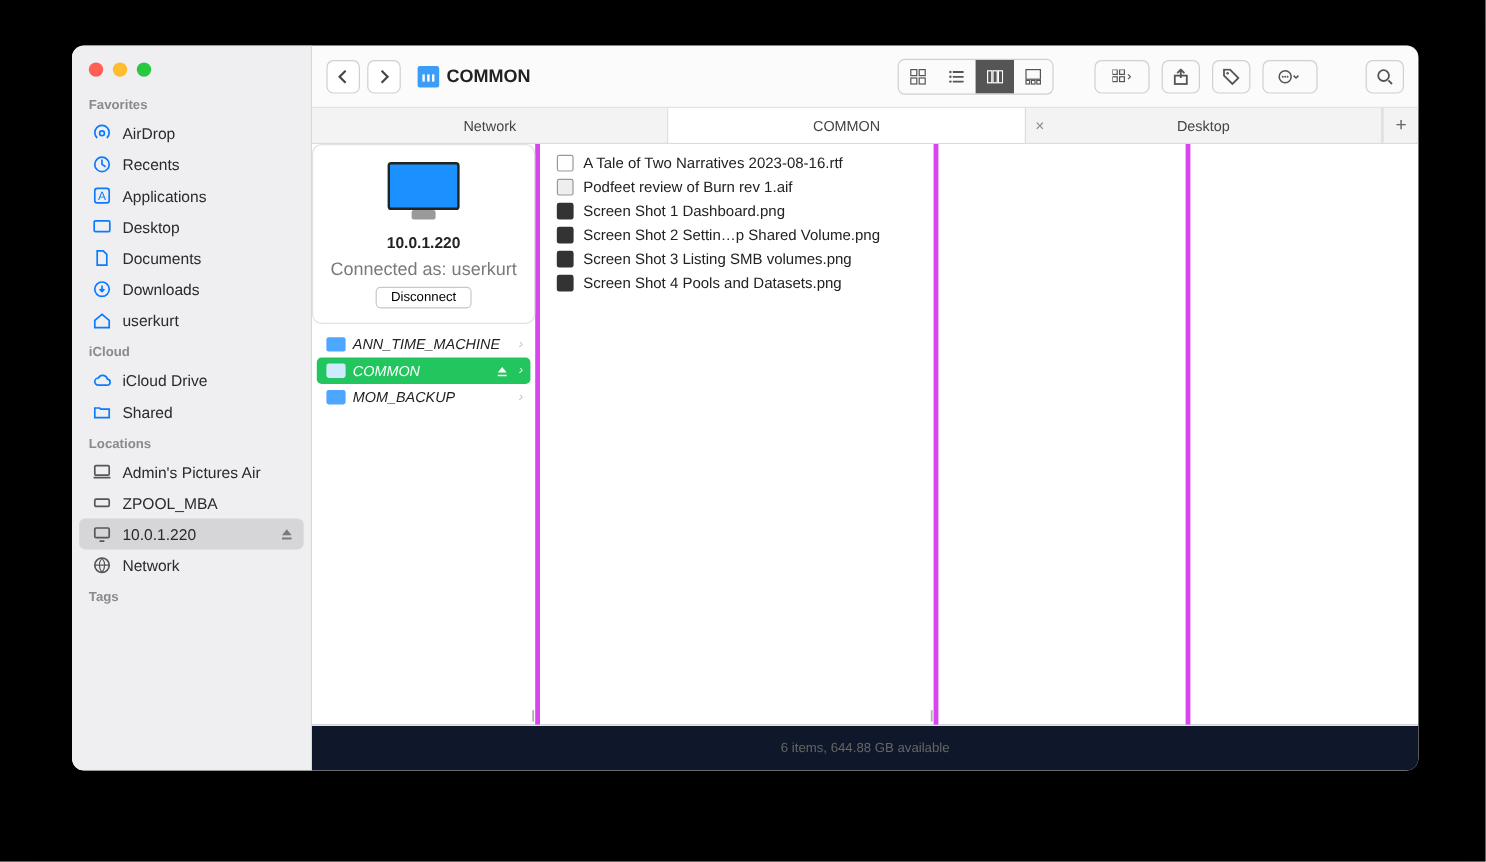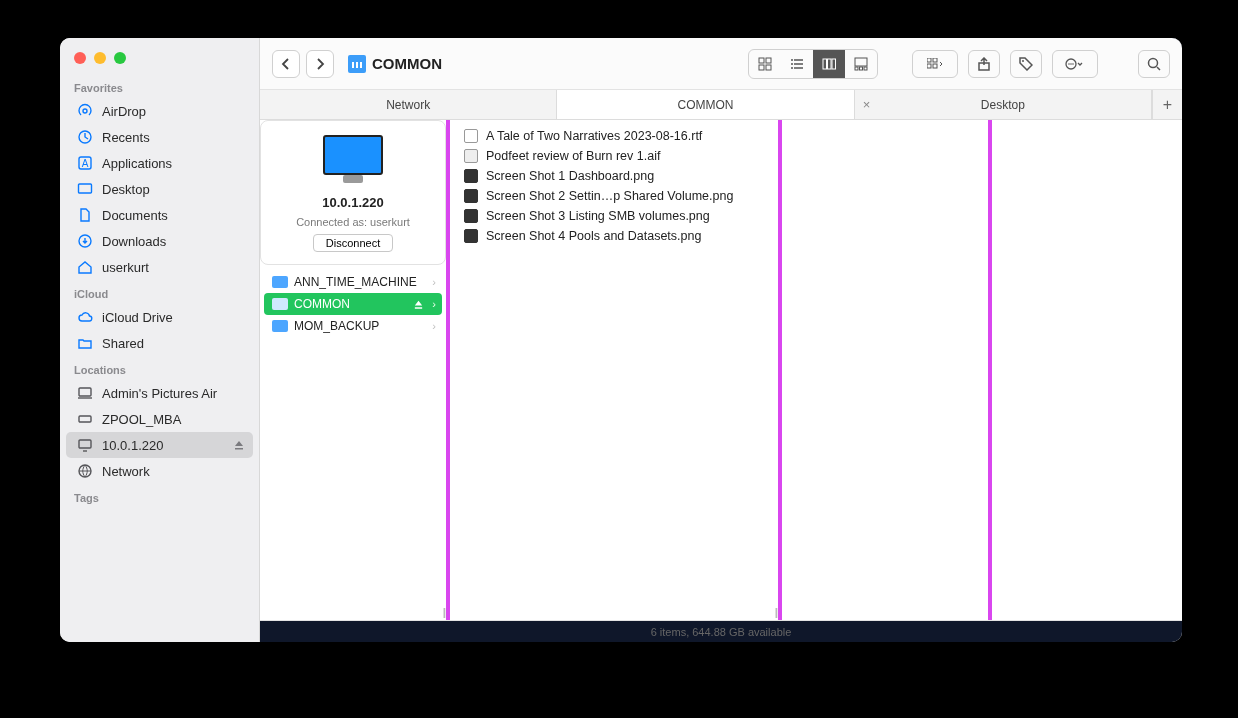--- a/index.html
+++ b/index.html
@@ -54,40 +54,40 @@
 
   
   .columns { flex:1; display:flex; overflow:hidden; background:#fff; }
   .col { border-right:4px solid #d946ef; position:relative; }
   .col .handle { position:absolute; bottom:2px; right:2px; font-size:10px; color:#aaa; letter-spacing:-2px;}
   .col1 { width:190px; display:flex; flex-direction:column; }
   .server-card { border:1px solid #e2e2e2; border-radius:8px; margin:0 0 6px 0; padding:14px 6px 12px 6px; display:flex; flex-direction:column; align-items:center; gap:6px;}
   .monitor { width:60px; height:40px; background:#1a91ff; border:2px solid #222; border-radius:3px; position:relative;}
   .monitor::after{content:"";position:absolute;left:50%;bottom:-10px;transform:translateX(-50%);width:20px;height:8px;background:#9a9a9a;border-radius:2px;}
   .srv-name{font-weight:700;font-size:13px;color:#222;}
-  .srv-sub{font-size:11px;color:#7a7a7a;}
+  .srv-sub{font-size:15px;color:#7a7a7a;}
   .disc-btn{font-size:11px;padding:2px 12px;border:1px solid #c8c8c8;border-radius:4px;background:#fff;}
-  .share-row{display:flex;align-items:center;gap:6px;padding:4px 8px;margin:0 4px;border-radius:4px;font-size:12px;color:#222;position:relative;}
+  .share-row{display:flex;align-items:center;gap:6px;padding:4px 8px;margin:0 4px;border-radius:4px;font-size:12px;color:#222;position:relative;font-style:italic;}
   .share-row .shicon{width:16px;height:12px;background:#4da6ff;border-radius:2px;}
   .share-row.selected{background:#22c55e;color:#fff;}
   .share-row.selected .shicon{background:#cfe9ff;}
   .share-row .chev{position:absolute;right:6px;color:#bfbfbf;font-size:11px;}
   .share-row.selected .chev{color:#e8ffe8;}
   .share-row .ej{position:absolute;right:18px;}
 
   .col2 { width:332px; padding-top:6px;}
   .file-row{display:flex;align-items:center;gap:8px;padding:3px 14px;font-size:12.5px;color:#222;}
   .fi{width:14px;height:14px;border:1px solid #999;border-radius:2px;background:#fff;}
   .fi.img{background:#333;border-color:#333;}
   .fi.aud{background:#eee;}
 
   .col3 { width:210px; }
   .col4 { flex:1; }
 
-  .status { height:22px; border-top:1px solid #e3e3e3; font-size:11px; color:#666; display:flex; align-items:center; justify-content:center;}
+  .status { height:38px; border-top:1px solid #e3e3e3; font-size:11px; color:#666; display:flex; align-items:center; justify-content:center;}
 
   svg { display:block; }
 </style>
 </head>
 <body>
 
 <div class="window">
 
   <div class="sidebar">
     <div class="traffic">

